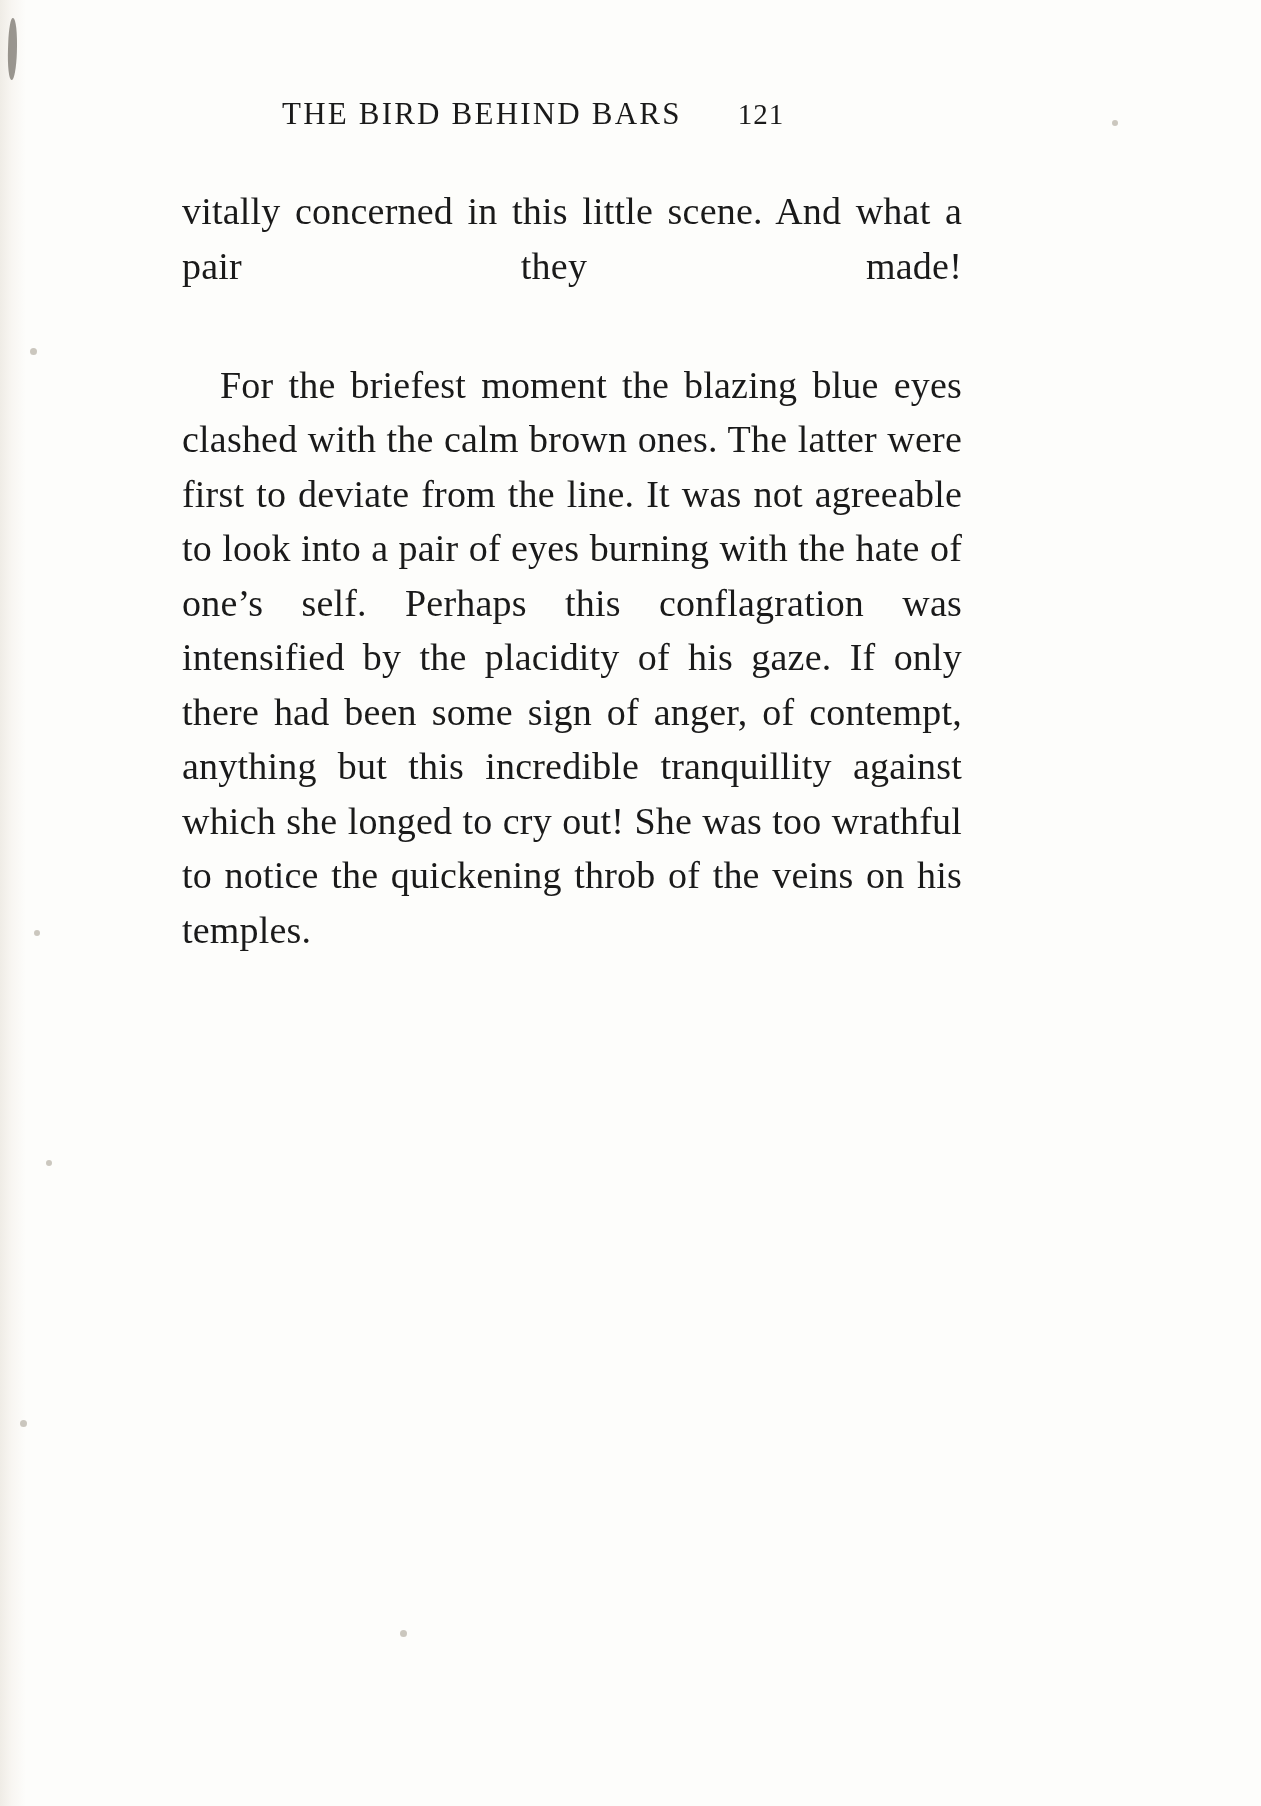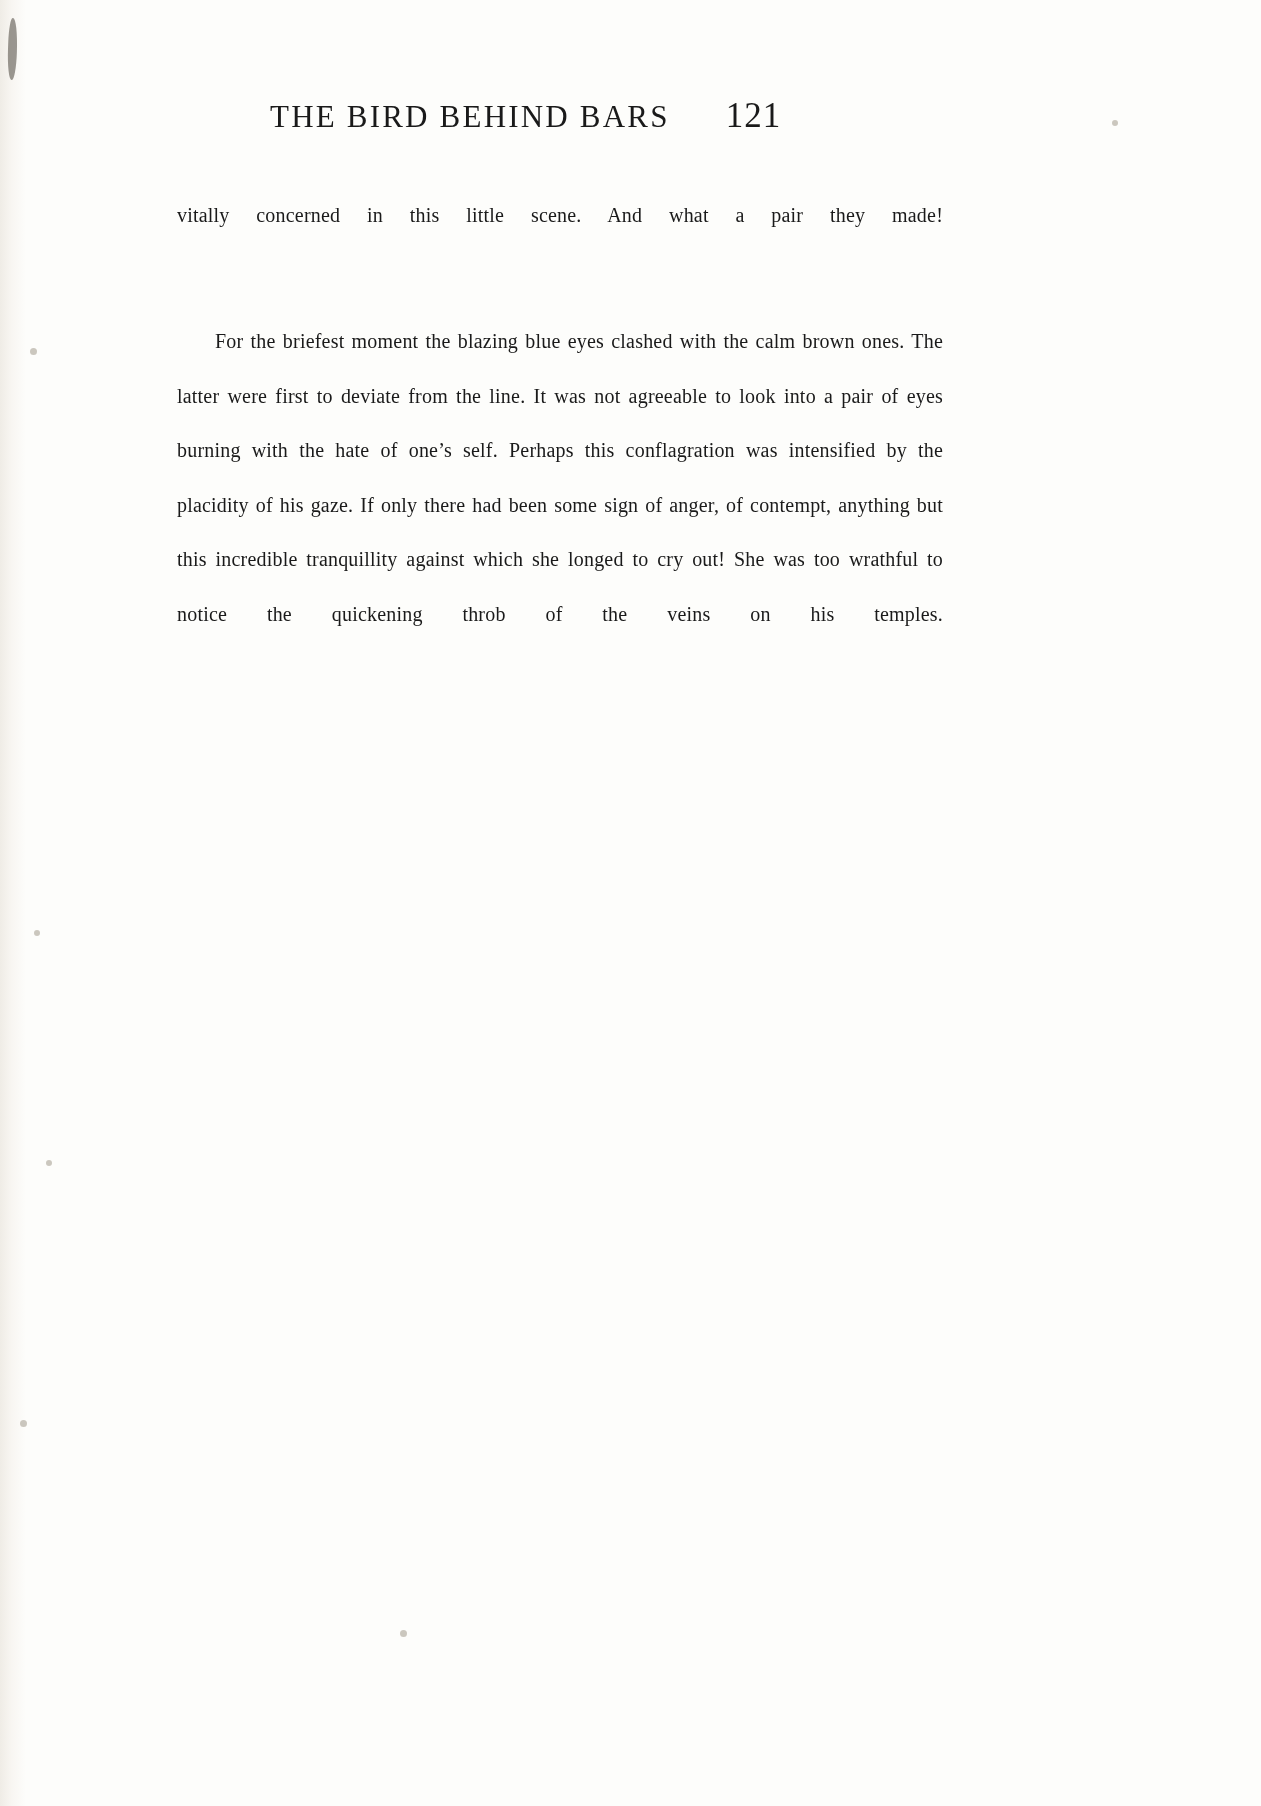--- a/index.html
+++ b/index.html
@@ -44,46 +44,46 @@
   }
   .speck {
     position: absolute;
     background: #b9b4aa;
     border-radius: 50%;
     opacity: .75;
   }
 
   .content {
     position: absolute;
-    left: 160px;
+    left: 172px;
     top: 96px;
     width: 800px;
   }
 
   .running-head {
     display: flex;
     align-items: baseline;
     justify-content: flex-start;
     margin: 0 0 52px 0;
     padding-left: 110px;
   }
   .running-head .title {
     font-size: 31px;
     letter-spacing: 2.2px;
     white-space: nowrap;
   }
   .running-head .folio {
-    font-size: 35px;
+    font-size: 29px;
     letter-spacing: 1px;
     margin-left: 56px;
   }
 
   .body-text p {
-    margin: 17px;
-    font-size: 20px;
+    margin: 10px;
+    font-size: 38px;
     line-height: 54.5px;
     text-align: justify;
     text-justify: inter-word;
     letter-spacing: 0.2px;
   }
   .body-text p.indent {
     text-indent: 38px;
   }
   .body-text p + p {
     margin-top: 0;

